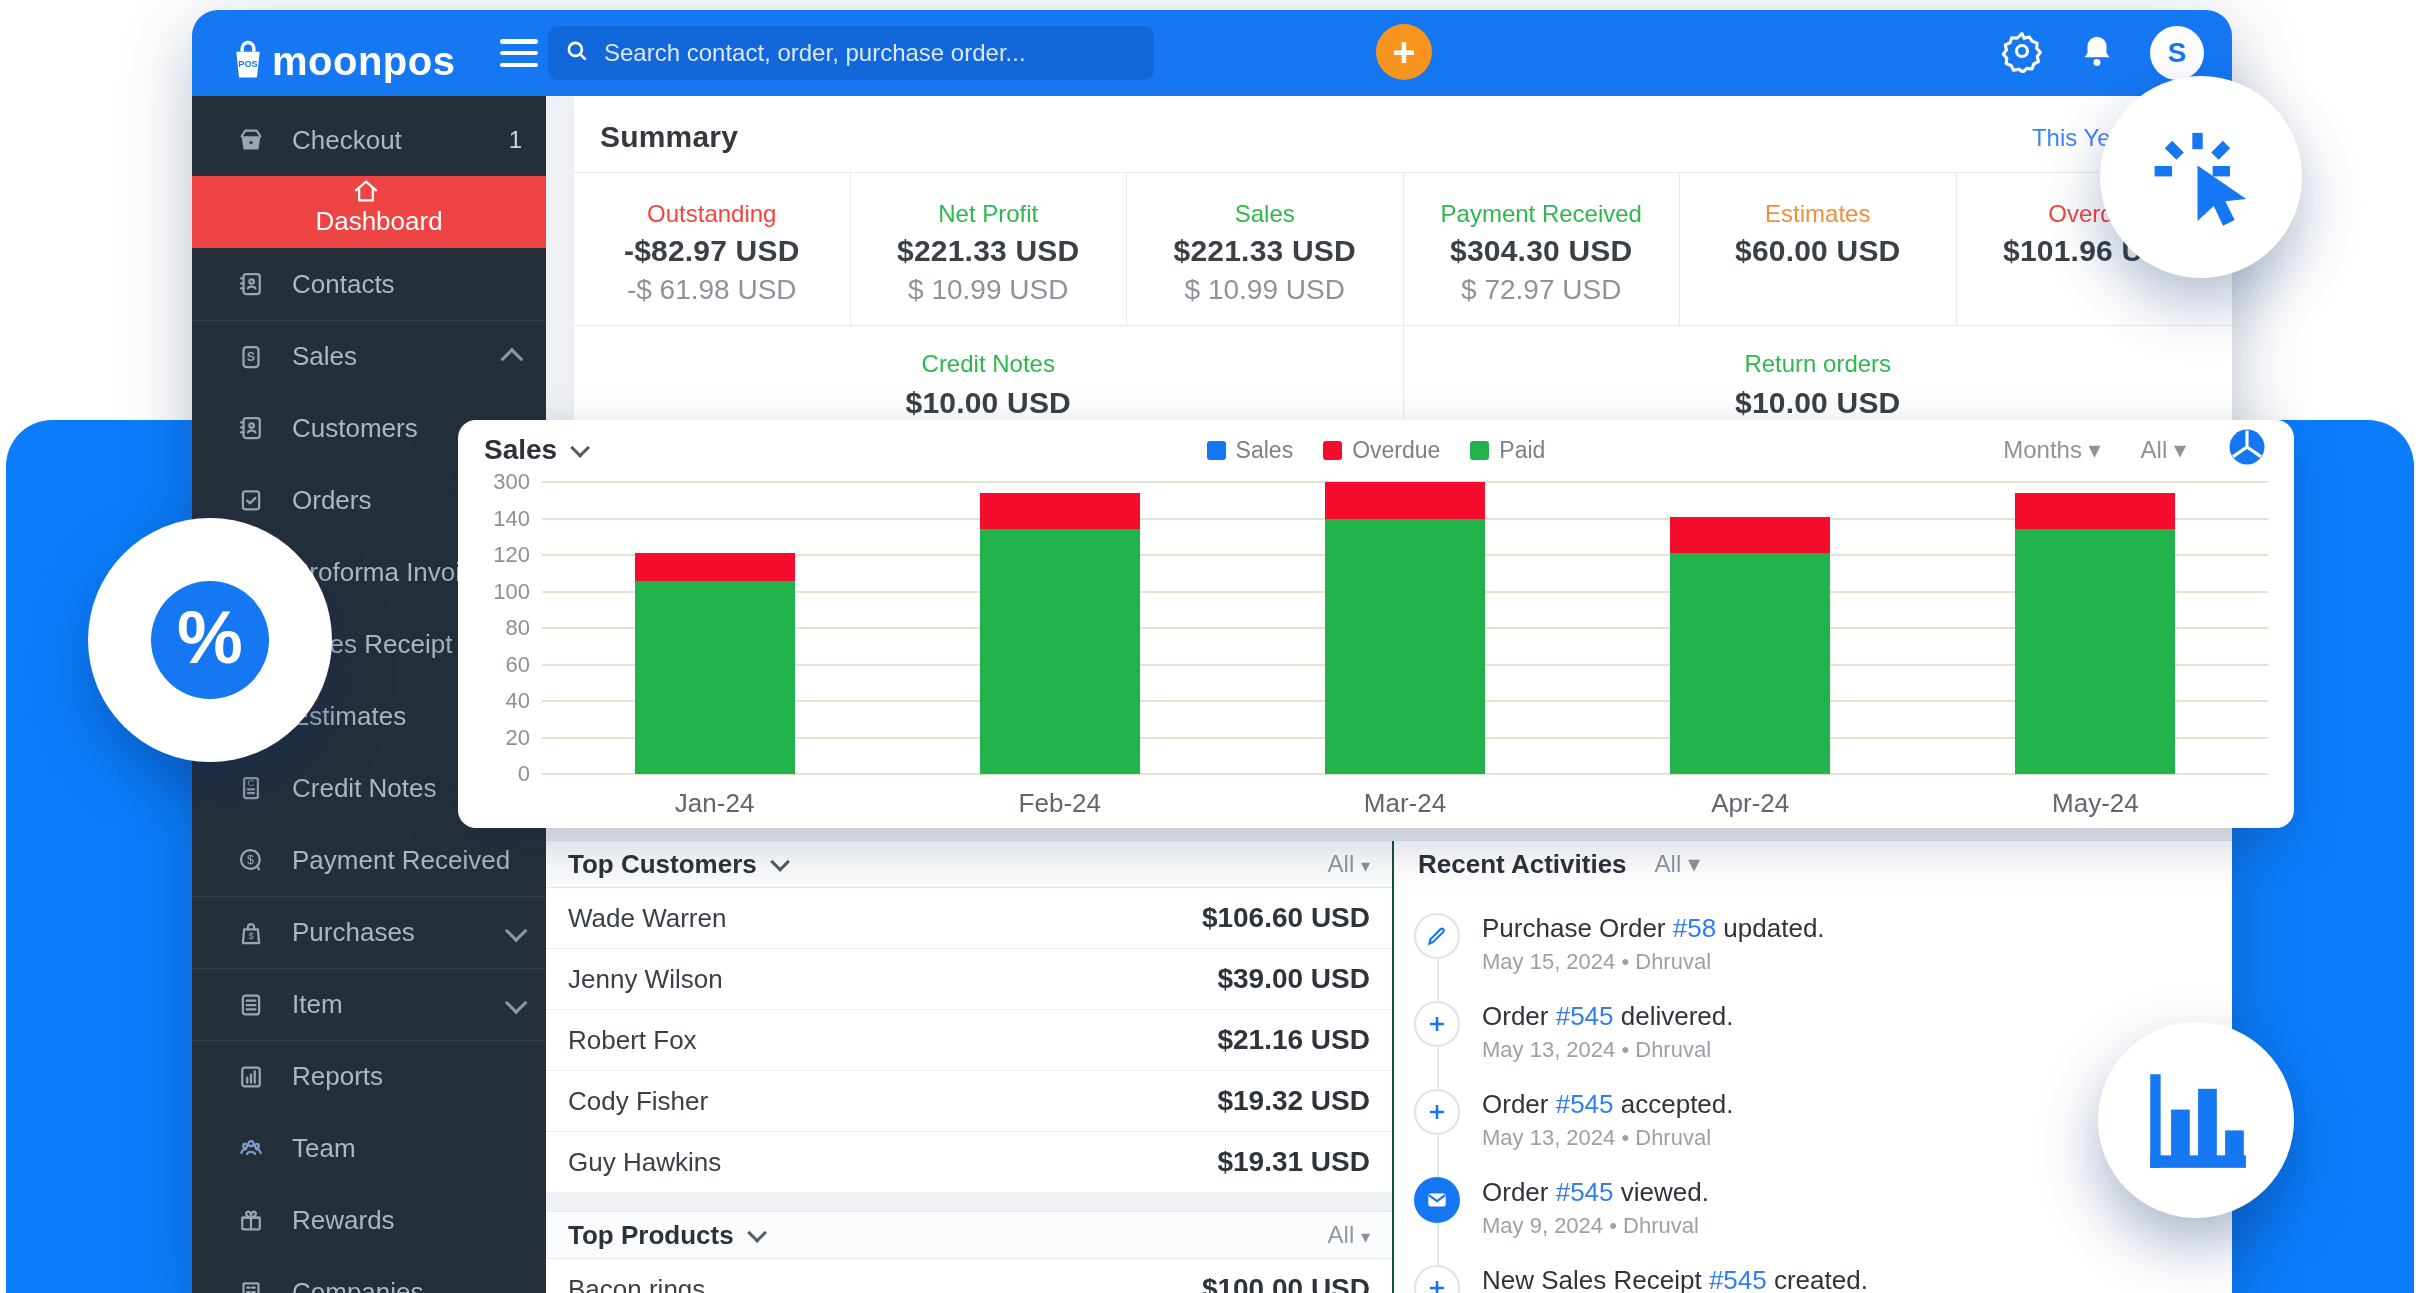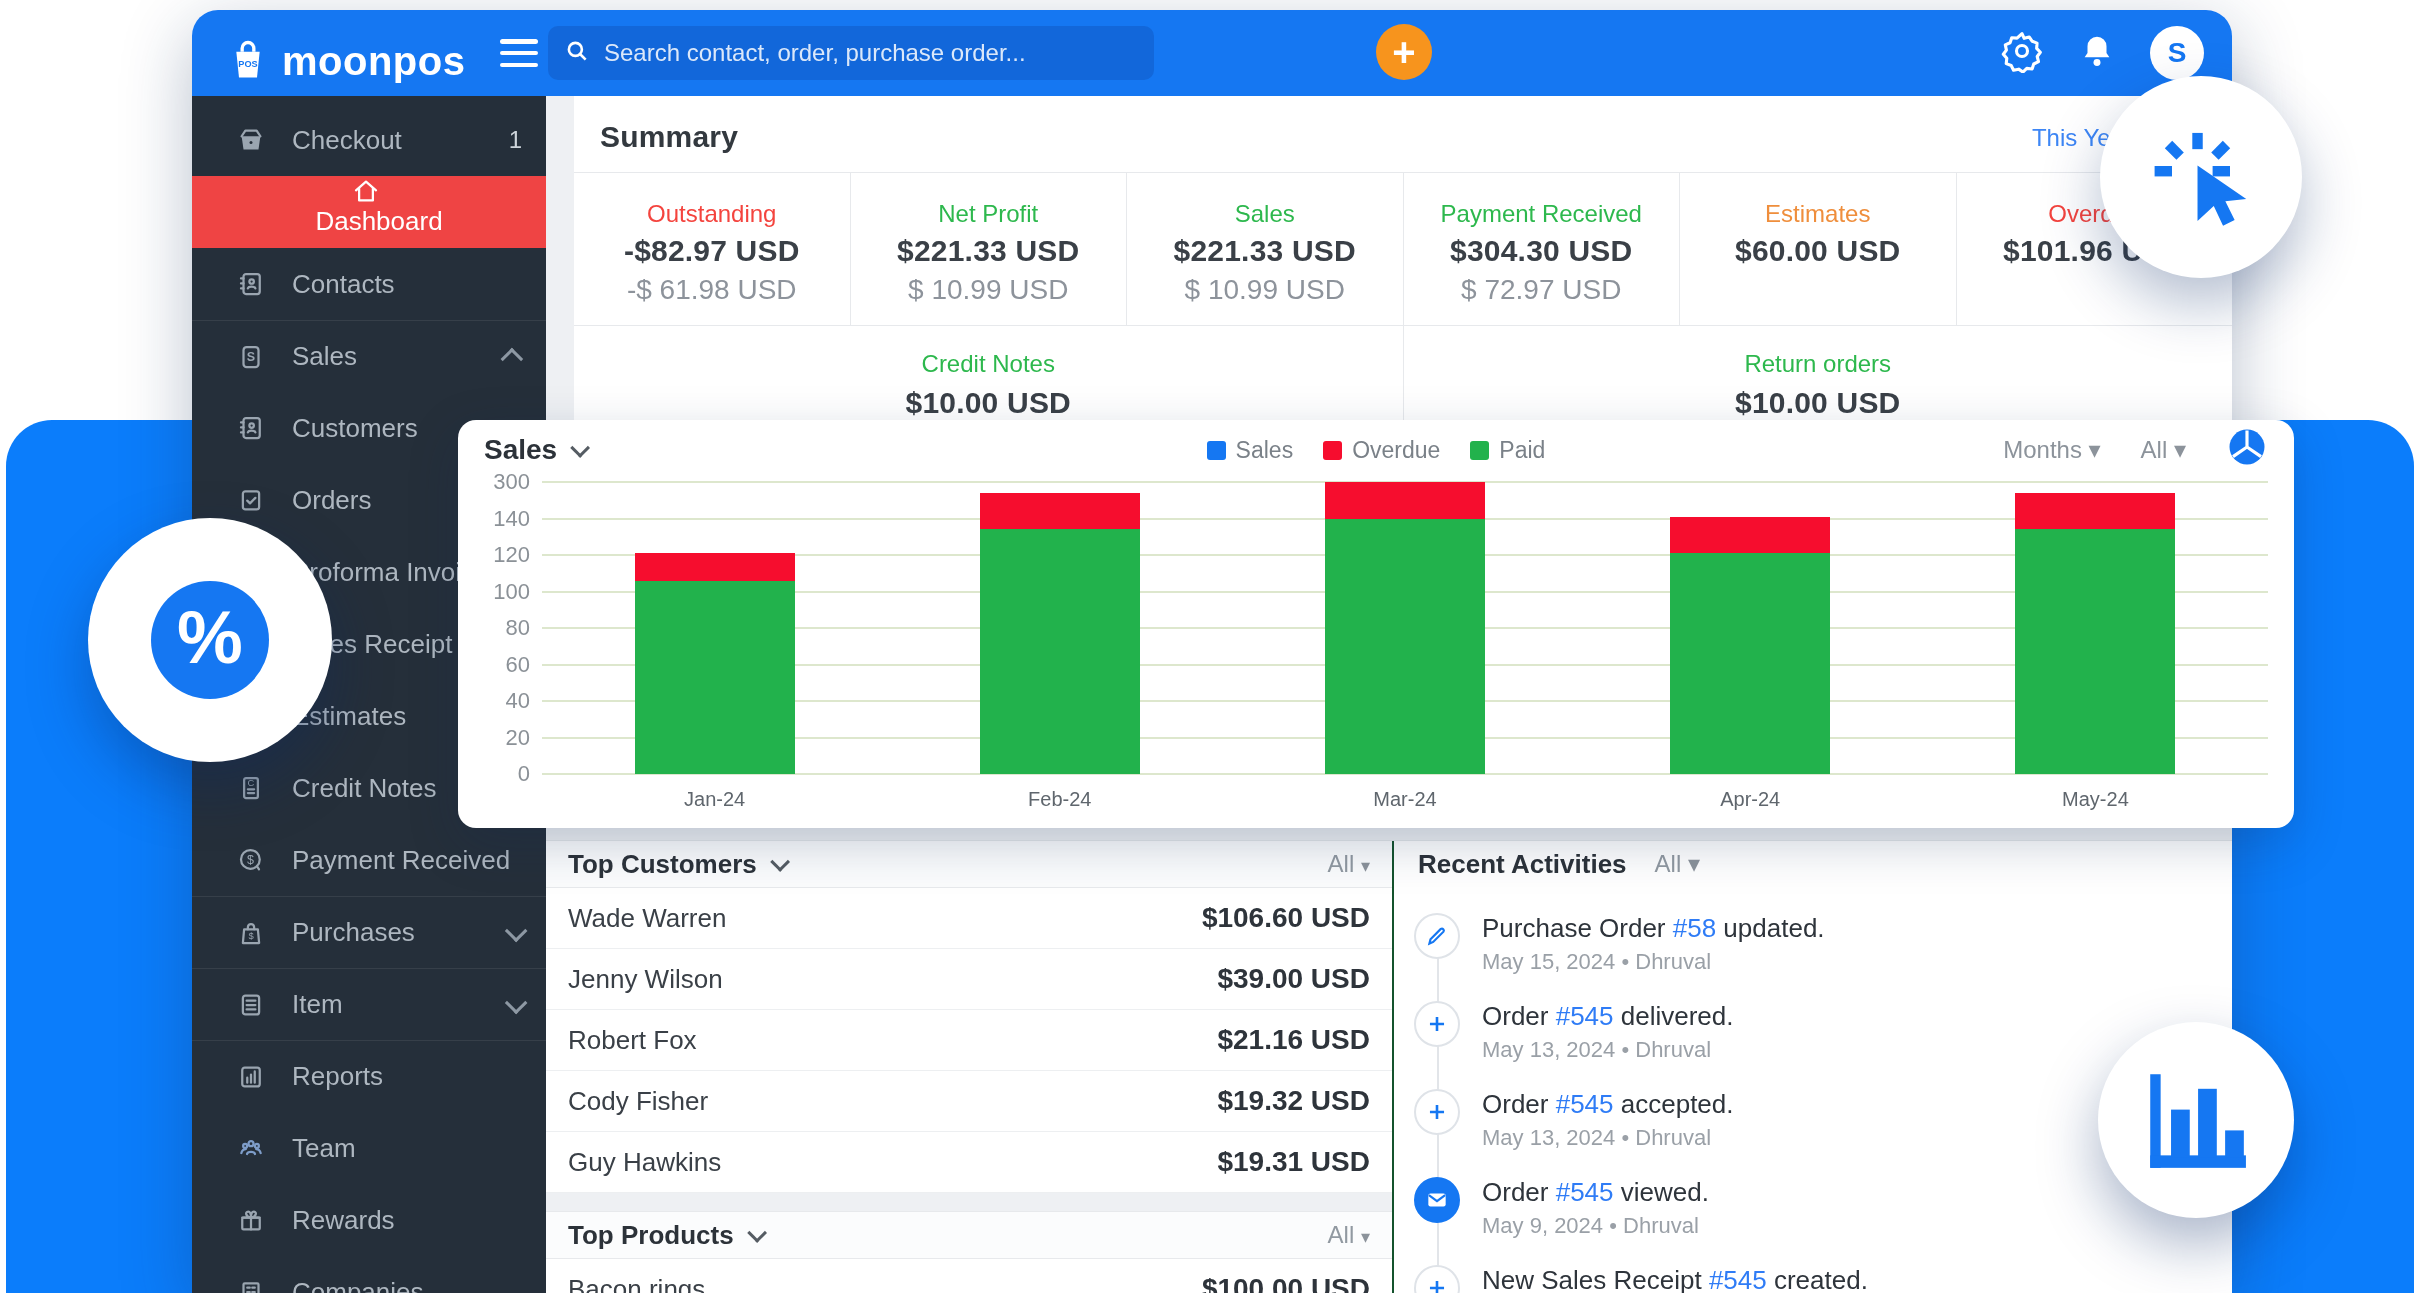--- a/index.html
+++ b/index.html
@@ -5,21 +5,21 @@
   html,body{margin:0;padding:0;background:#fff;}
   #stage{position:relative;width:2420px;height:1293px;background:#ffffff;overflow:hidden;
          font-family:"Liberation Sans",sans-serif;-webkit-font-smoothing:antialiased;}
   
   .backdrop{position:absolute;left:6px;top:420px;width:2408px;height:873px;background:#0b7dfb;
             border-radius:46px 46px 0 0;}
   
   .app{position:absolute;left:192px;top:10px;width:2040px;height:1283px;background:#ffffff;
        border-radius:26px 26px 0 0;box-shadow:0 20px 70px rgba(20,45,90,.30);}
   .appbar{position:absolute;left:0;top:0;right:0;height:86px;background:#1577f2;border-radius:26px 26px 0 0;}
-  .logo-wrap{position:absolute;left:36px;top:0;height:103px;display:flex;align-items:center;gap:14px;}
+  .logo-wrap{position:absolute;left:36px;top:0;height:103px;display:flex;align-items:center;gap:4px;}
   .logo-text{color:#fff;font-size:40px;font-weight:bold;letter-spacing:.5px;}
   .hamburger{position:absolute;left:308px;top:29px;width:38px;height:28px;display:flex;flex-direction:column;justify-content:space-between;cursor:pointer;}
   .hamburger span{display:block;height:4.5px;background:#fff;border-radius:3px;}
   .searchbar{position:absolute;left:356px;top:16px;width:606px;height:54px;background:rgba(8,50,130,.22);
              border-radius:10px;display:flex;align-items:center;padding:0 16px;box-sizing:border-box;gap:12px;}
   .searchbar input{flex:1;background:transparent;border:none;outline:none;color:#fff;font-size:24px;font-family:inherit;}
   .searchbar input::placeholder{color:rgba(255,255,255,.85);}
   .plus-btn{position:absolute;left:1184px;top:14px;width:56px;height:56px;border-radius:50%;background:#f7941d;
             color:#fff;font-size:40px;display:flex;align-items:center;justify-content:center;cursor:pointer;font-weight:bold;}
   .appbar-right{position:absolute;right:28px;top:0;height:86px;display:flex;align-items:center;gap:34px;}
@@ -90,21 +90,21 @@
   .cc-dd{cursor:pointer;}
   .tri{color:#8c939b;}
   .plot{position:absolute;left:26px;right:26px;top:62px;height:292px;}
   .gline{position:absolute;left:58px;right:0;height:2px;background:#dde7cd;}
   .gtick{position:absolute;left:0;width:46px;text-align:right;font-size:22px;color:#8b9197;transform:translateY(-50%);}
   .slots{position:absolute;left:58px;right:0;top:0;bottom:0;display:flex;}
   .slot{flex:1;position:relative;}
   .bar{position:absolute;left:50%;bottom:0;transform:translateX(-50%);width:160px;display:flex;flex-direction:column;justify-content:flex-end;}
   .seg{width:100%;}
   .xlabels{position:absolute;left:84px;right:26px;top:368px;display:flex;}
-  .xlab{flex:1;text-align:center;font-size:20px;color:#5f666d;}
+  .xlab{flex:1;text-align:center;font-size:26px;color:#5f666d;}
   
   .deco{position:absolute;background:#fff;border-radius:50%;display:flex;align-items:center;justify-content:center;z-index:8;}
   .deco.pct{left:88px;top:518px;width:244px;height:244px;box-shadow:0 26px 60px rgba(8,40,100,.35);}
   .pct-inner{width:118px;height:118px;border-radius:50%;background:#1577f2;color:#fff;display:flex;align-items:center;justify-content:center;
              font-size:74px;font-weight:bold;padding-bottom:6px;box-sizing:border-box;}
   .deco.cursor{left:2100px;top:76px;width:202px;height:202px;box-shadow:0 26px 60px rgba(8,40,100,.30);}
   .deco.chart{left:2098px;top:1022px;width:196px;height:196px;box-shadow:0 26px 60px rgba(8,40,100,.35);}
 </style>
 </head>
 <body>

